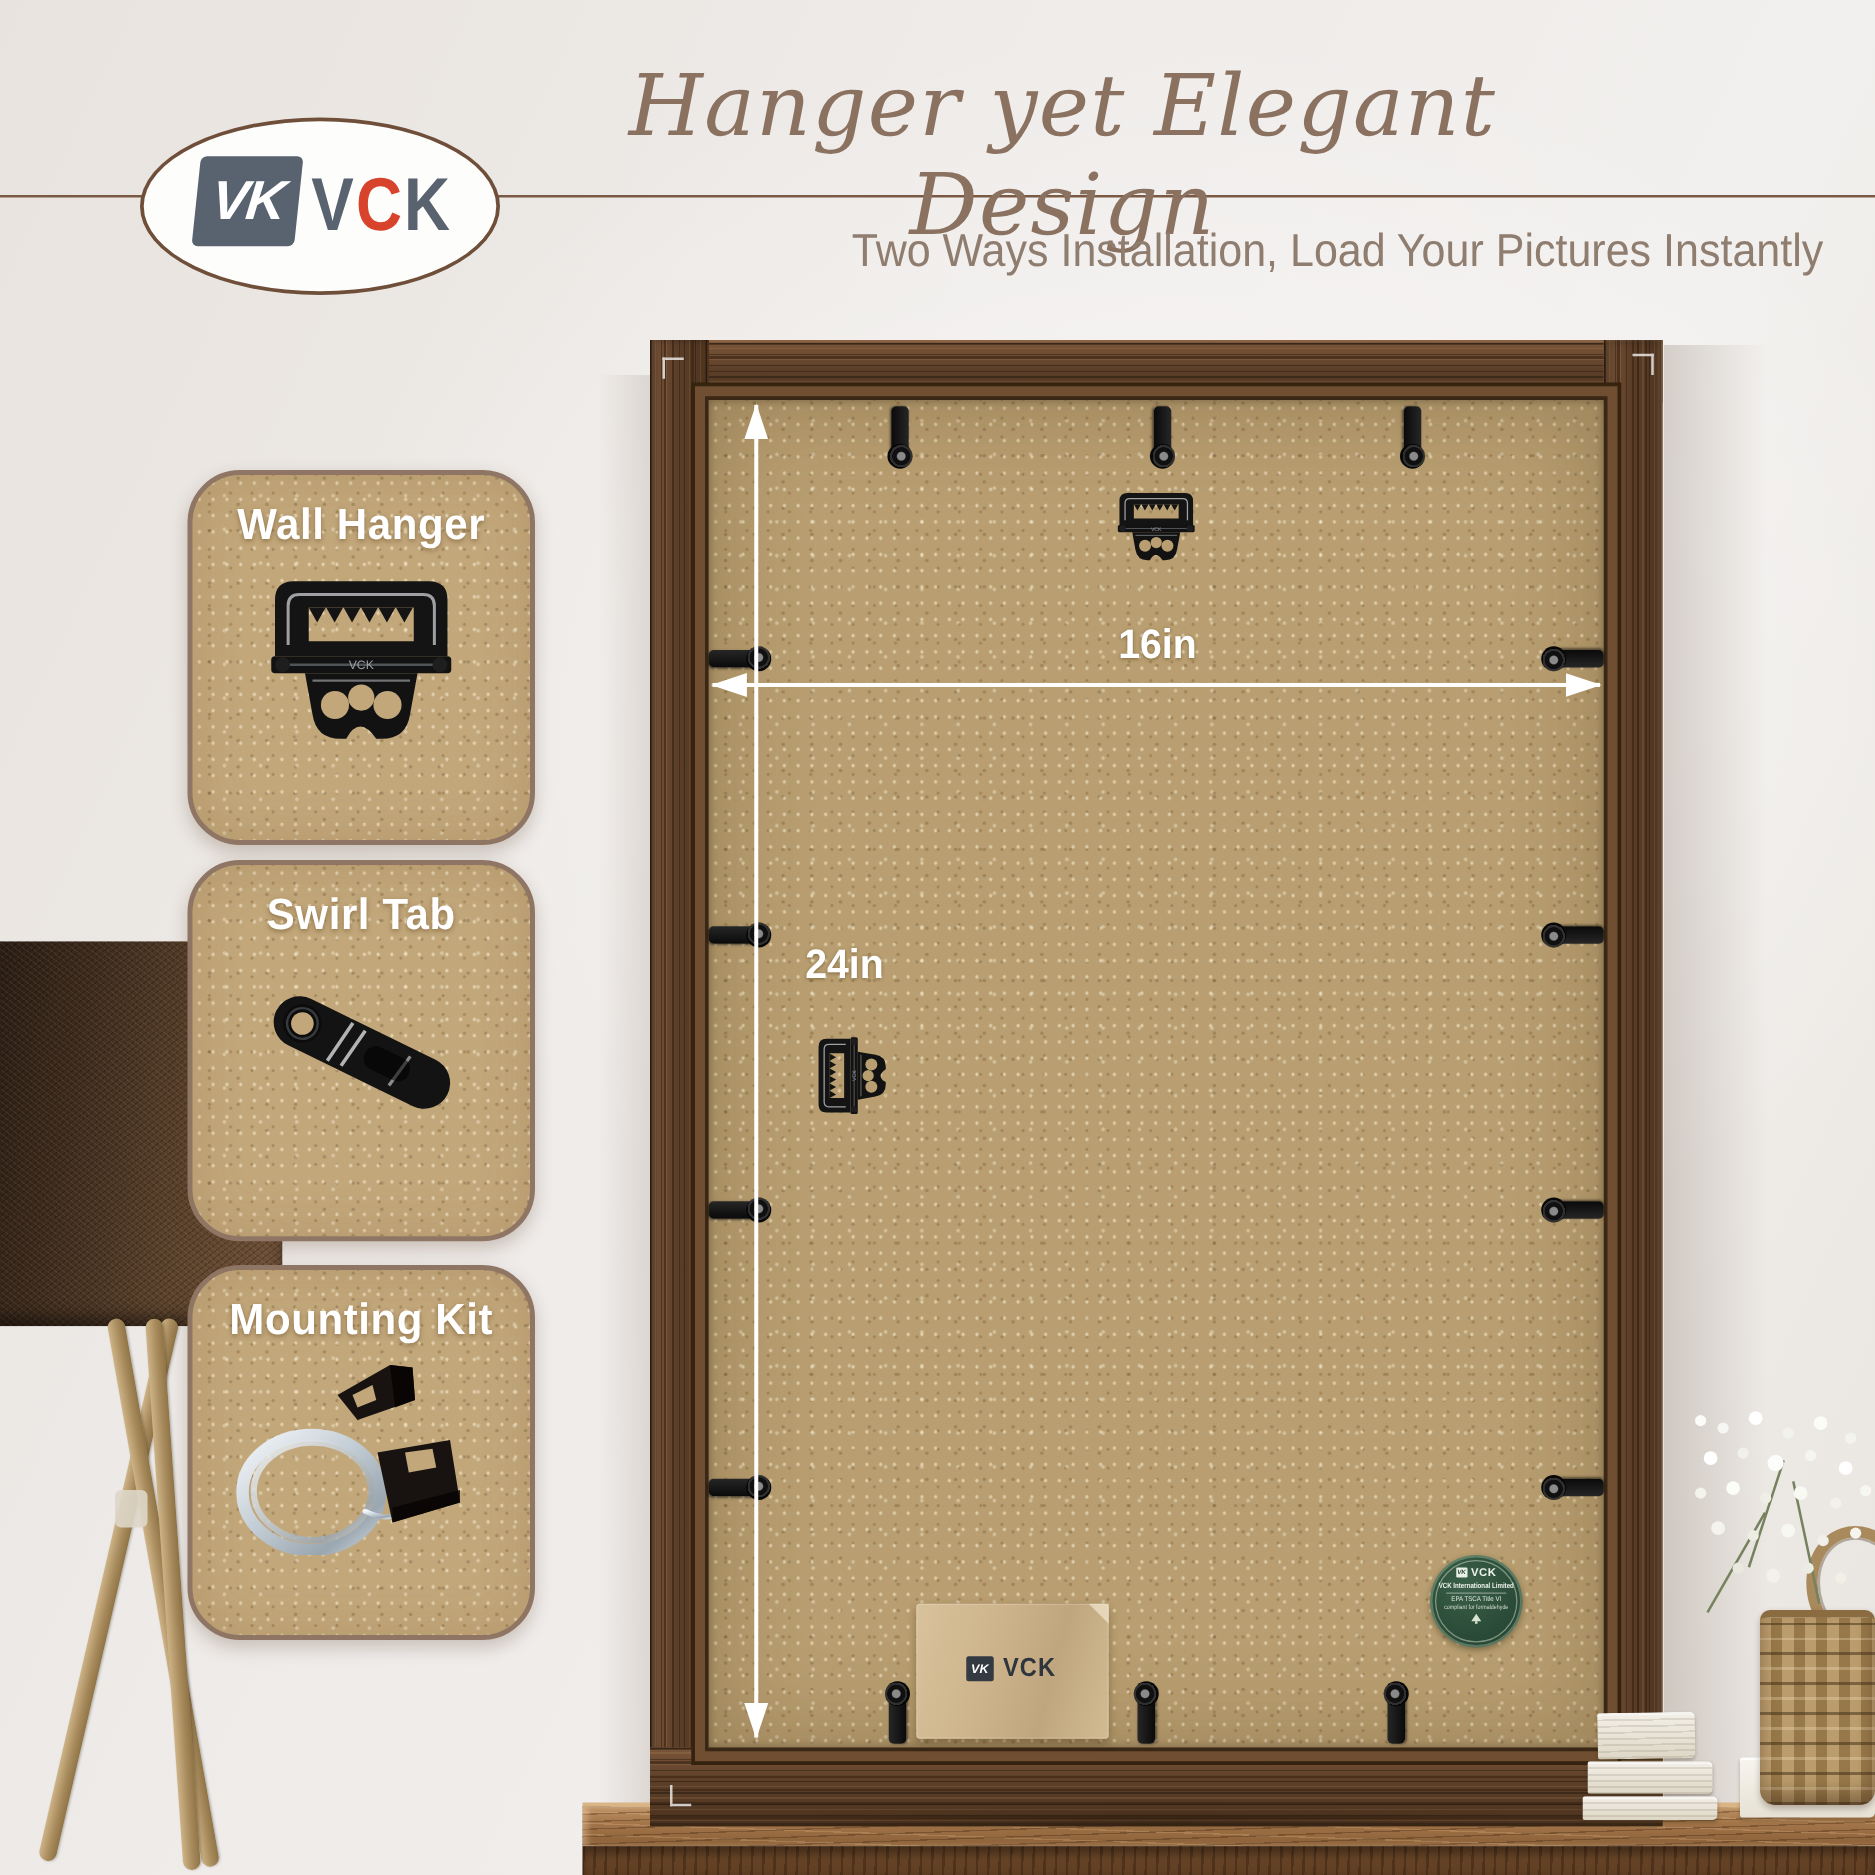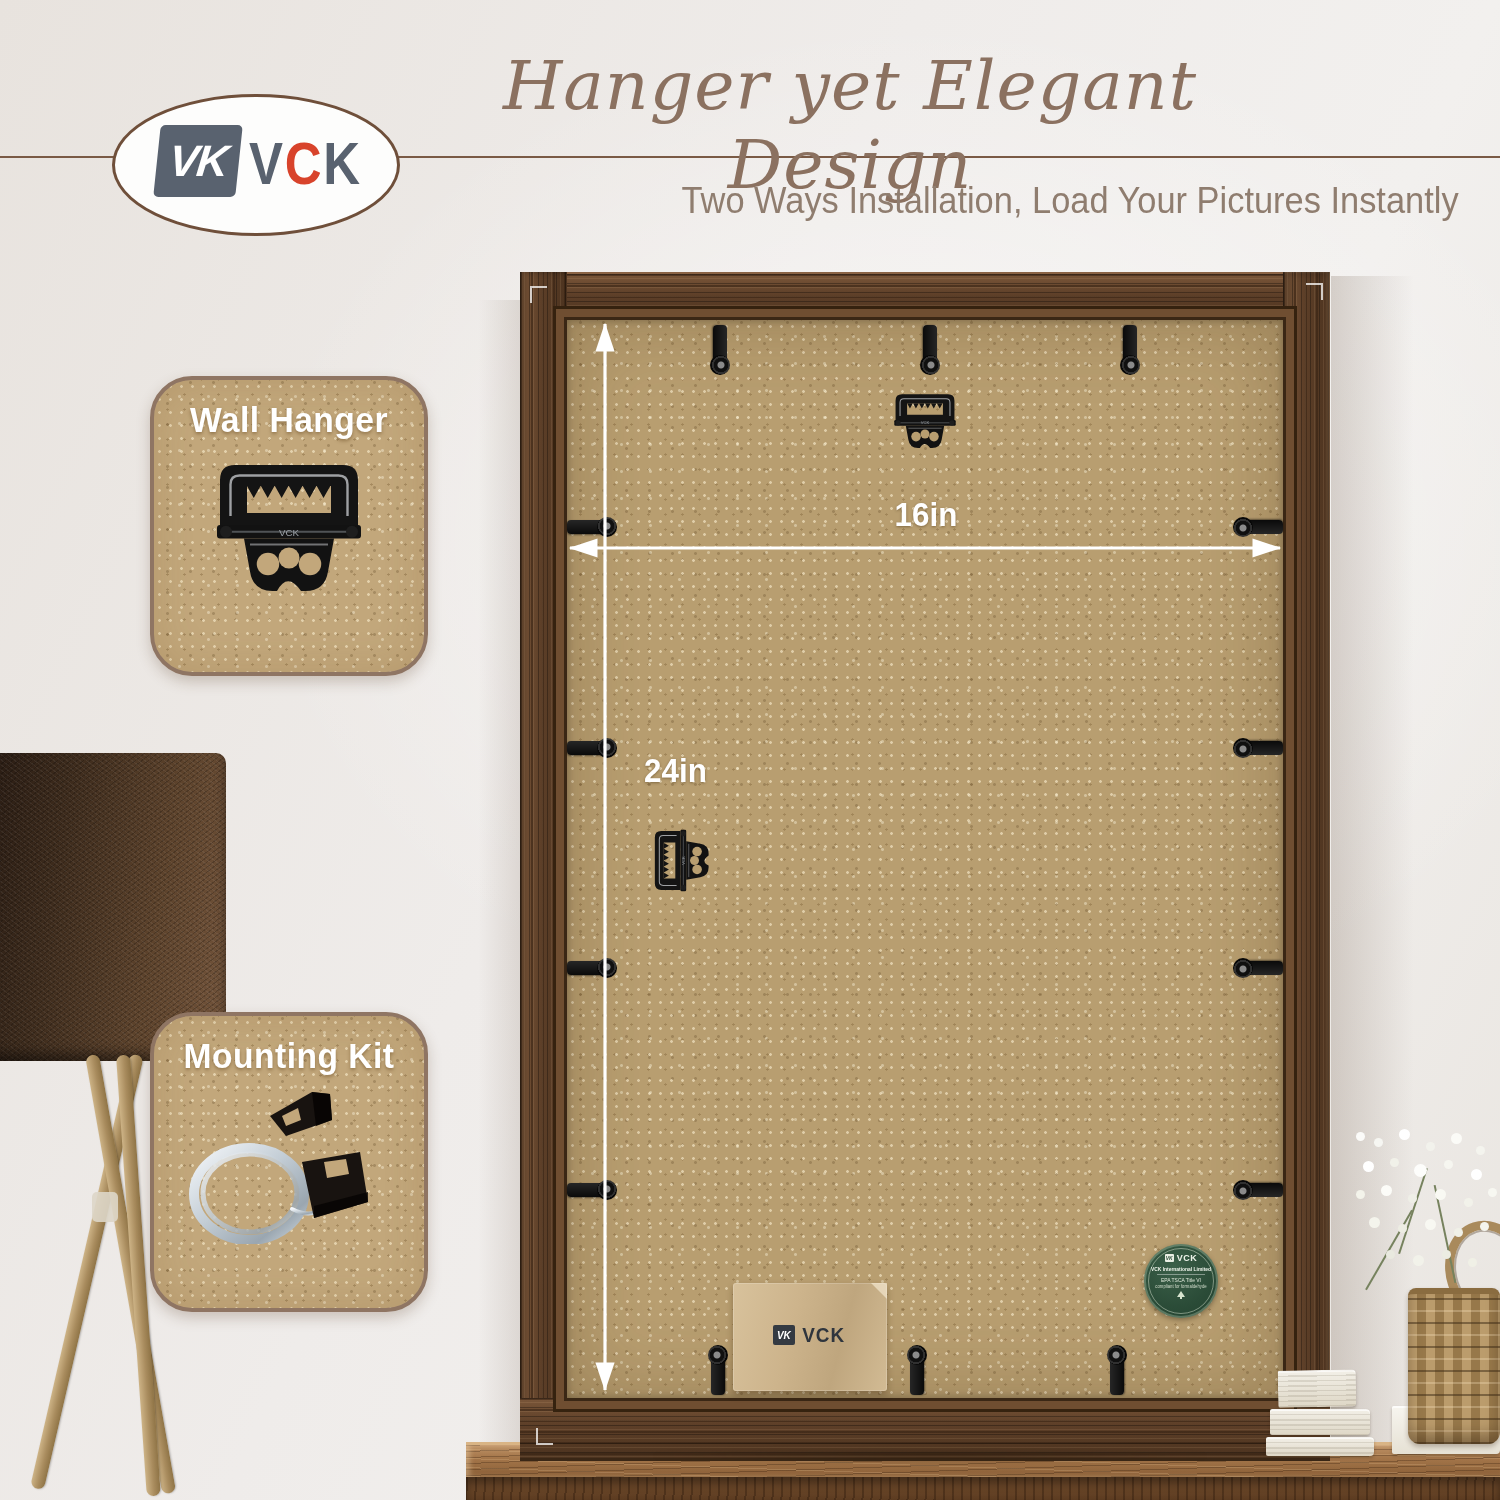--- a/index.html
+++ b/index.html
@@ -291,20 +291,26 @@
   </div>
   <div class="abs headline">Hanger yet Elegant Design</div>
   <div class="abs subtitle">Two Ways Installation, Load Your Pictures Instantly</div>
 
   <div class="abs card mdf" style="top:376px">
     <div class="card-title">Wall Hanger</div>
     <svg style="position:absolute;left:60px;top:82px;width:150px;height:138px;--hole:#c2a77b" viewBox="0 0 100 92">
         <use href="#hanger-shape"></use>
       </svg>
   </div>
+  <div class="abs card mdf" style="top:688px;height:297px">
+    <div class="card-title">Swirl Tab</div>
+    <svg style="position:absolute;left:58px;top:128px;width:155px;height:44px;--hole:#c2a77b;transform:rotate(26deg)" viewBox="0 0 120 34">
+        <use href="#swirl-shape"></use>
+      </svg>
+  </div>
   <div class="abs card mdf" style="top:1012px">
     <div class="card-title">Mounting Kit</div>
     <svg style="position:absolute;left:20px;top:58px;width:230px;height:170px" viewBox="0 0 230 170">
       <defs>
         <linearGradient id="wireg" x1="0" y1="0" x2="1" y2="1">
           <stop offset="0" stop-color="#f4f7fa"></stop>
             <stop offset="0.45" stop-color="#c3cdd5"></stop>
           <stop offset="0.8" stop-color="#9aa6b0"></stop>
             <stop offset="1" stop-color="#cfd8de"></stop>
         </linearGradient>

